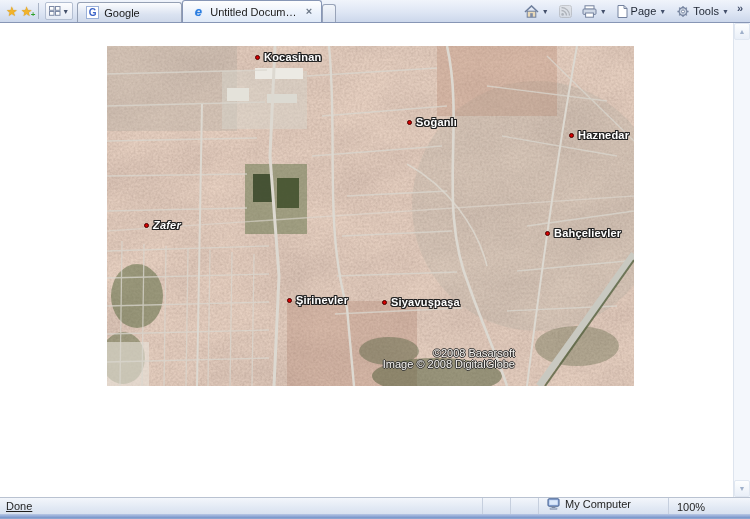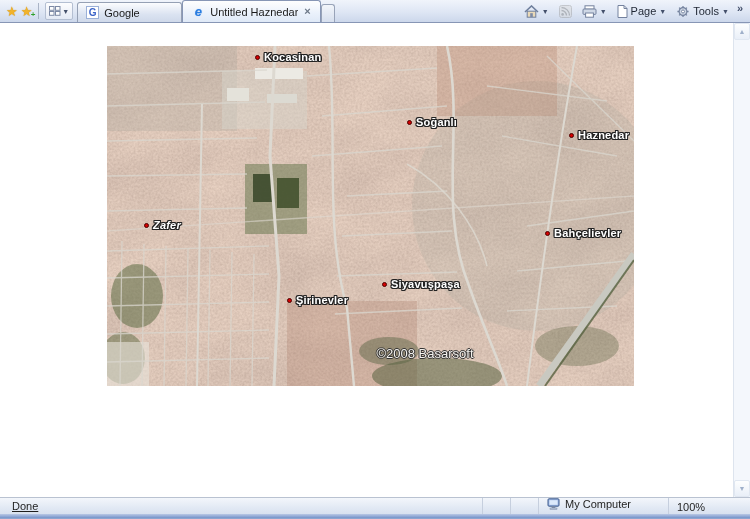--- a/index.html
+++ b/index.html
@@ -59,31 +59,31 @@
   .map { position:absolute; left:107px; top:23px; width:527px; height:340px; overflow:hidden; background:#bb9480; }
   .map svg { position:absolute; top:0; left:0; }
 
   .map-label { position:absolute; display:flex; align-items:center; gap:4px; transform:translateY(-50%); pointer-events:none; }
   .map-dot { width:5px; height:5px; border-radius:50%; background:#d40000; border:1px solid #4d0000; flex:0 0 auto; }
   .map-label-text { color:#fff; font-size:11px; font-weight:bold; letter-spacing:.2px; white-space:nowrap;
     text-shadow:1px 0 0 #222, -1px 0 0 #222, 0 1px 0 #222, 0 -1px 0 #222,
                 1px 1px 0 #222, -1px -1px 0 #222, 1px -1px 0 #222, -1px 1px 0 #222; }
 
   .map-copyright { position:absolute; left:228px; top:302px; width:180px; text-align:center; pointer-events:none; }
-  .map-copyright div { color:#f4f2ee; font-size:13px; line-height:11px;
-    text-shadow:1px 0 0 #333, -1px 0 0 #333, 0 1px 0 #333, 0 -1px 0 #333; }
+  .map-copyright div { color:#f4f2ee; font-size:11px; line-height:11px;
+    text-shadow:1px 0 0 #333, -1px 0 0 #333, 0 1px 0 #333, 0 -1px 0 #333;text-align:right; }
 
   
   .statusbar {
     position:absolute; left:0; right:0; top:497px; height:17px;
     background:linear-gradient(#f3f6fb,#e2e9f4 60%, #d8e1ef);
     border-top:1px solid #b9c2d1;
     display:flex; align-items:center; font-size:11px; color:#1f1f1f;
   }
-  .status-text { padding-left:12px; flex:1;text-decoration:underline; }
+  .status-text { padding-left:6px; flex:1;text-decoration:underline; }
   .status-pane { display:flex; align-items:flex-start; gap:4px; padding:0 8px; height:100%; border-left:1px solid #c6cfde; }
   .pane-empty { width:28px; }
   .zoom-pane { gap:3px;flex-direction:column; }
 
   .bottom-frame { position:absolute; left:0; right:0; top:514px; height:5px;
     background:linear-gradient(#b9c8e5,#7e9acd 70%, #96accf); }
 </style>
 </head>
 <body>
 
@@ -105,21 +105,21 @@
       </span>
     </div>
 
     <div class="tabs">
       <div class="tab">
         <span class="favicon-google">G</span>
         <span class="tab-label">Google</span>
       </div>
       <div class="tab active">
         <span class="favicon-ie">e</span>
-        <span class="tab-label">Untitled Haznedar</span>
+        <span class="tab-label">Untitled Document</span>
         <span class="tab-close">×</span>
       </div>
       <div class="tab-stub"></div>
     </div>
 
     <div class="tb-right">
       <span class="tb-btn">
         <svg width="15" height="13" viewBox="0 0 15 13">
           <path d="M1 7 L7.5 1 L14 7" fill="none" stroke="#6f7f9c" stroke-width="1.6"></path>
           <rect x="3.2" y="6.2" width="8.6" height="6" fill="#e9d9b8" stroke="#6f7f9c"></rect>
@@ -237,31 +237,32 @@
         <span class="map-label-text">Haznedar</span>
       </div>
       <div class="map-label" style="left:37px; top:179px;font-style:italic;">
         <span class="map-dot"></span>
         <span class="map-label-text">Zafer</span>
       </div>
       <div class="map-label" style="left:438px; top:187px;">
         <span class="map-dot"></span>
         <span class="map-label-text">Bahçelievler</span>
       </div>
-      <div class="map-label" style="left:275px; top:238px;">
+      <div class="map-label" style="left:275px; top:256px;">
         <span class="map-dot"></span>
         <span class="map-label-text">Siyavuşpaşa</span>
       </div>
       <div class="map-label" style="left:180px; top:254px;">
         <span class="map-dot"></span>
         <span class="map-label-text">Şirinevler</span>
       </div>
 
       <div class="map-copyright">
         <div>©2008 Basarsoft</div>
+        <div>Image © 2008 DigitalGlobe</div>
       </div>
     </div>
 
     <div class="scrollbar">
       <div class="sb-btn sb-up">▲</div>
       <div class="sb-btn sb-down">▼</div>
     </div>
   </div>
 
   <div class="statusbar">

